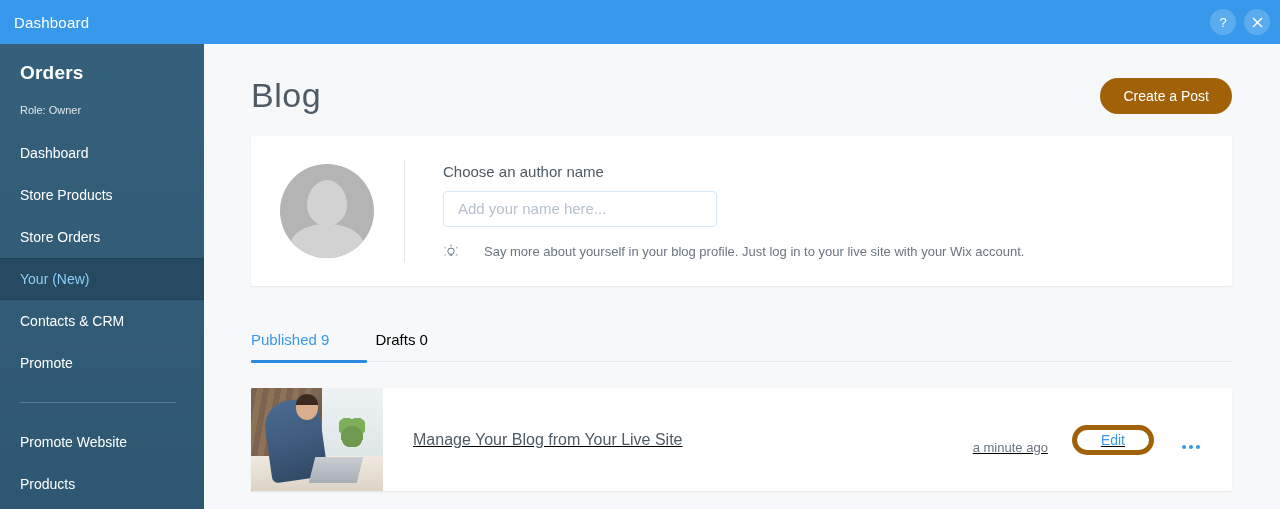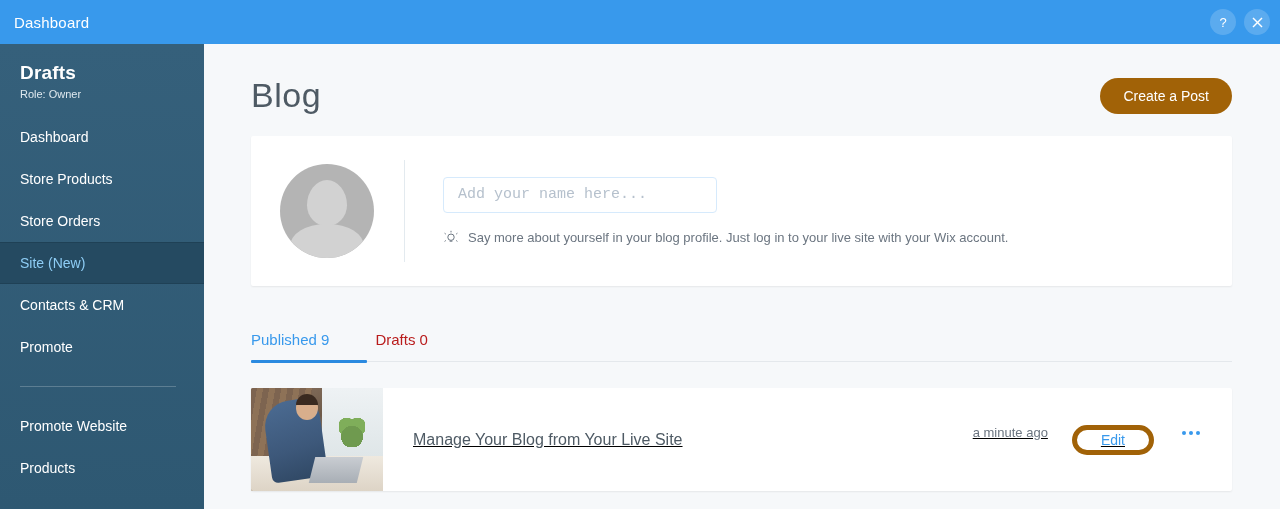--- a/index.html
+++ b/index.html
@@ -44,21 +44,21 @@
     background: #2f5a75;
     background: linear-gradient(180deg, #35607b 0%, #2e5872 100%);
     overflow: hidden;
   }
   .site-block { padding: 18px 0 16px 20px; }
   .site-name {
     color: #ffffff; font-size: 19px; font-weight: bold;
     letter-spacing: 0.2px;
   }
   .site-role {
-    color: #dfe9ef; font-size: 11px; margin-top: 4px;
+    color: #dfe9ef; font-size: 11px; margin-top: 20px;
   }
   .nav-item {
     height: 42px;
     display: flex; align-items: center;
     padding-left: 20px;
     color: #ffffff; font-size: 14px;
     cursor: pointer;
   }
   .nav-item.active {
     background: #254a61;
@@ -133,42 +133,42 @@
   .author-fields { flex: 1; padding-right: 30px; }
   .field-label {
     font-size: 15px; color: #4e5a64; margin-bottom: 11px;
   }
   .name-input {
     width: 274px; height: 36px;
     border: 1px solid #d6eafc;
     border-radius: 4px;
     padding: 0 14px;
     font-size: 15px; color: #5c6670;
-    font-family: Liberation Mono, monospace;
+    font-family: Liberation Sans, sans-serif;
     outline: none; background: #ffffff;
   }
   .name-input::placeholder { color: #b6c1cd; }
   .tip-row {
     display: flex; align-items: center;
     margin-top: 17px;
   }
   .tip-icon { width: 16px; height: 16px; margin-right: 9px; flex: none; }
-  .tip-text { font-size: 13px; color: #6b7580; }
+  .tip-text { font-size: 13px; color: #6b7580; margin-left: 16px; }
 
   
   .tabs-wrap {
     margin: 26px 48px 0 47px;
     position: relative;
   }
   .tabs {
     display: flex; align-items: flex-end;
     height: 36px;
   }
   .tab {
-    font-size: 15px; color: #b91c1c;
+    font-size: 15px; color: #000000;
     padding: 0 28px 0 0; cursor: pointer;
     margin-right: 18px;
   }
   .tab.active { color: #3899ec; }
   .tabs-line {
     height: 1px; background: #e4e8ec; width: 100%;
     position: relative; margin-top: 13px;
   }
   .tabs-line .active-bar {
     position: absolute; left: 0; top: -1px;
@@ -236,21 +236,21 @@
     flex: 1;
     display: flex; align-items: center;
     padding: 0 28px 0 30px;
     text-decoration: underline;
   }
   .post-title {
     font-size: 16px; color: #4e5a64;
   }
   .post-meta {
     margin-left: auto;
-    display: flex; align-items: flex-start; gap: 24px;
+    display: flex; align-items: flex-end; gap: 24px;
   }
   .post-time { font-size: 13px; color: #6b7580; }
   .btn-edit {
     border: 5px solid #a16207;
     color: #3899ec; background: #ffffff;
     border-radius: 16px; height: 30px; padding: 0 24px;
     font-size: 14px; cursor: pointer;
     font-family: "Liberation Sans", sans-serif;
   }
   .more-dots {
@@ -274,35 +274,35 @@
       <svg width="11" height="11" viewBox="0 0 11 11">
         <line x1="1" y1="1" x2="10" y2="10" stroke="#ffffff" stroke-width="1.4"></line>
         <line x1="10" y1="1" x2="1" y2="10" stroke="#ffffff" stroke-width="1.4"></line>
       </svg>
     </button>
   </div>
 </div>
 
 <div class="sidebar">
   <div class="site-block">
-    <div class="site-name">Drafts</div>
+    <div class="site-name">Orders</div>
     <div class="site-role">Role: Owner</div>
   </div>
 
   <div class="nav-item">
     <span>Dashboard</span>
   </div>
   <div class="nav-item">
     <span>Store Products</span>
   </div>
   <div class="nav-item">
     <span>Store Orders</span>
   </div>
   <div class="nav-item active">
-    <span>Site (New)</span>
+    <span>Your (New)</span>
   </div>
   <div class="nav-item">
     <span>Contacts &amp; CRM</span>
   </div>
   <div class="nav-item">
     <span>Promote</span>
   </div>
 
   <div class="nav-sep"></div>
 
@@ -321,20 +321,21 @@
     <button class="btn-primary">Create a Post</button>
   </div>
 
   <div class="card author-card">
     <div class="avatar">
       <div class="head"></div>
       <div class="body"></div>
     </div>
     <div class="divider-v"></div>
     <div class="author-fields">
+      <div class="field-label">Choose an author name</div>
       <input class="name-input" type="text" placeholder="Add your name here..." style="">
       <div class="tip-row">
         <svg class="tip-icon" viewBox="0 0 16 16">
           <circle cx="8" cy="7.2" r="3.2" fill="none" stroke="#6b7580" stroke-width="1"></circle>
           <line x1="6.6" y1="11.2" x2="9.4" y2="11.2" stroke="#6b7580" stroke-width="1"></line>
           <line x1="8" y1="0.8" x2="8" y2="2.4" stroke="#6b7580" stroke-width="1"></line>
           <line x1="1.6" y1="3.2" x2="2.8" y2="4.1" stroke="#6b7580" stroke-width="1"></line>
           <line x1="14.4" y1="3.2" x2="13.2" y2="4.1" stroke="#6b7580" stroke-width="1"></line>
           <line x1="1.6" y1="11.4" x2="2.8" y2="10.5" stroke="#6b7580" stroke-width="1"></line>
           <line x1="14.4" y1="11.4" x2="13.2" y2="10.5" stroke="#6b7580" stroke-width="1"></line>

